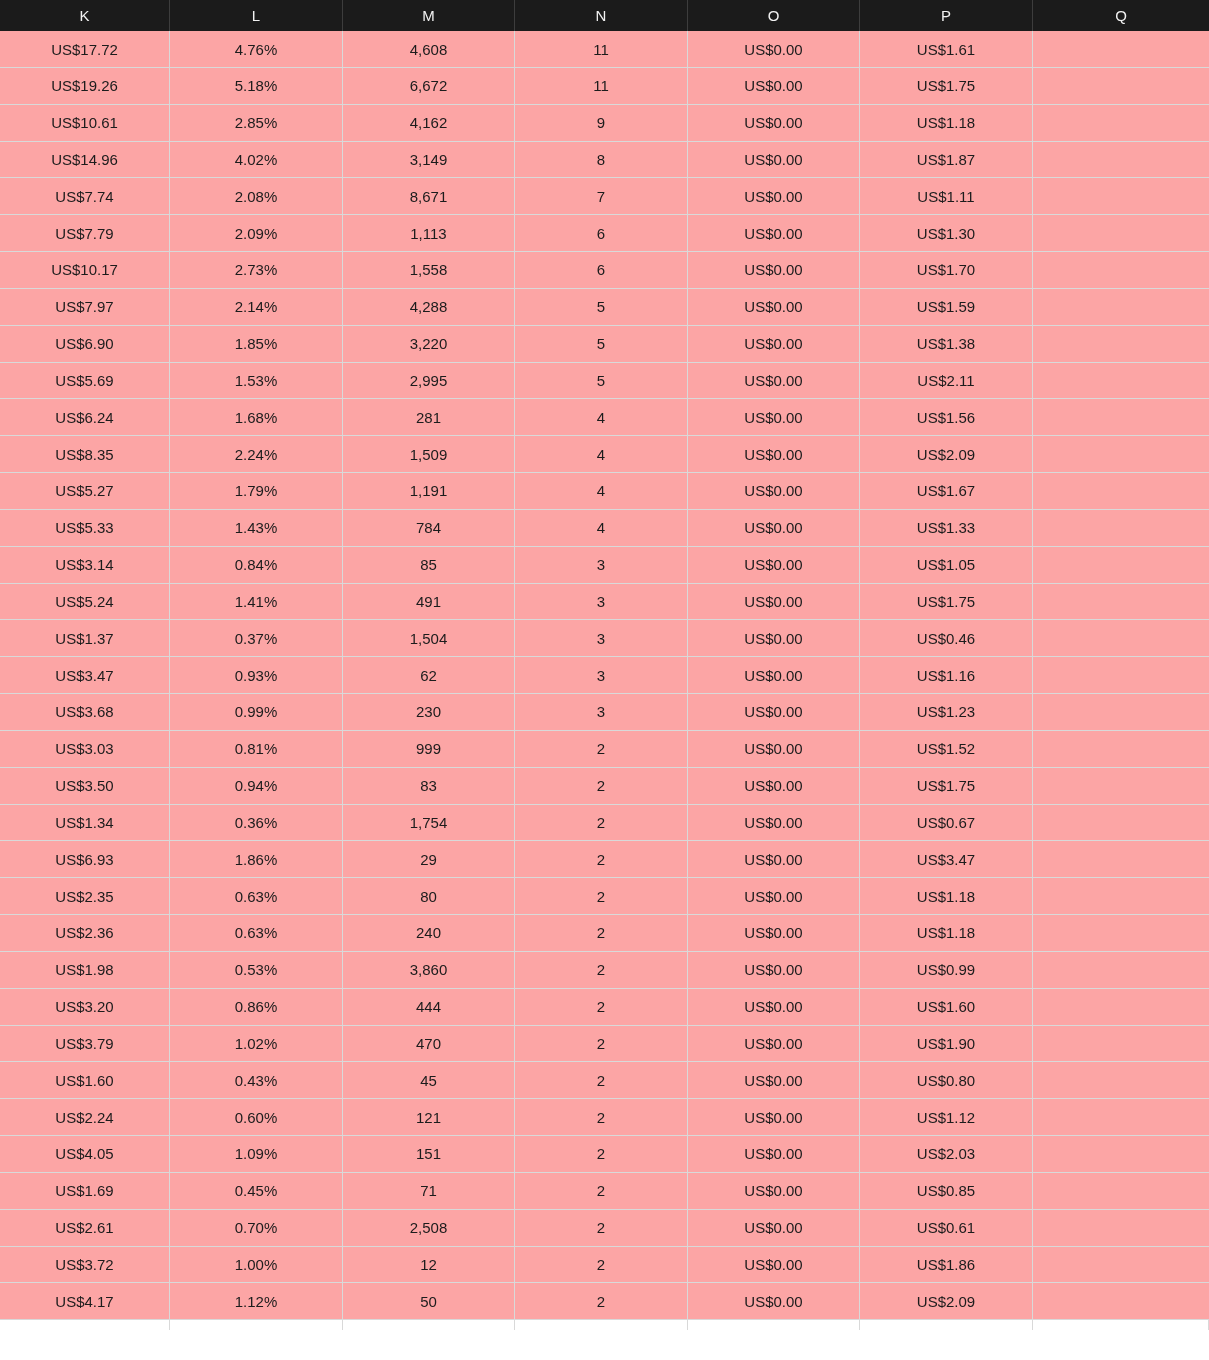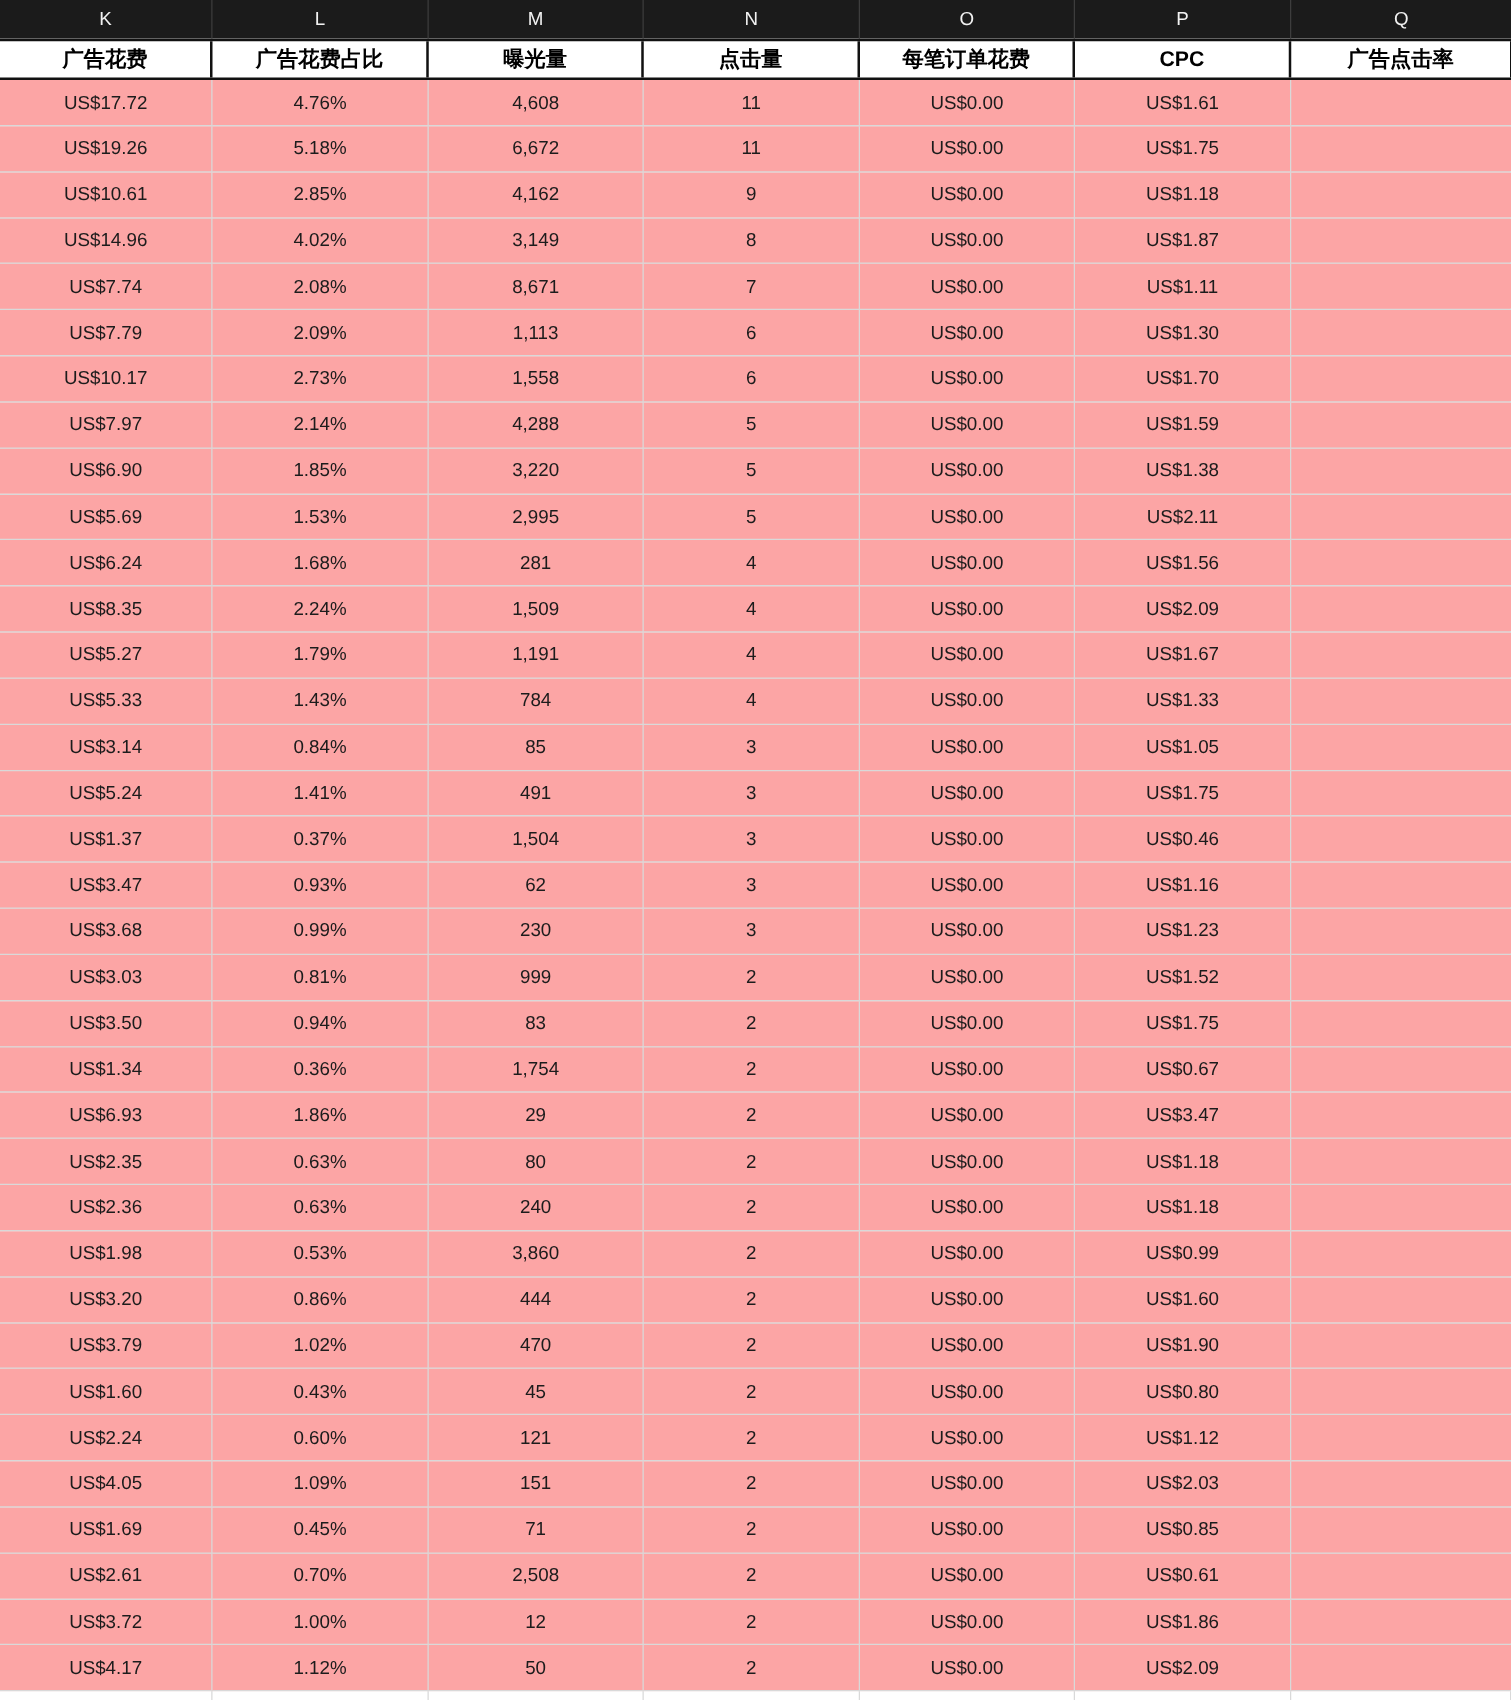--- a/index.html
+++ b/index.html
@@ -62,29 +62,20 @@
 <div class="sheet">
   <div class="row letters-row">
       <div class="cell">K</div>
       <div class="cell">L</div>
       <div class="cell">M</div>
       <div class="cell">N</div>
       <div class="cell">O</div>
       <div class="cell">P</div>
       <div class="cell">Q</div>
     </div>
-  <div class="row headers-row">
-      <div class="cell">广告花费</div>
-      <div class="cell">广告花费占比</div>
-      <div class="cell">曝光量</div>
-      <div class="cell">点击量</div>
-      <div class="cell">每笔订单花费</div>
-      <div class="cell">CPC</div>
-      <div class="cell">广告点击率</div>
-    </div>
   <div id="table-body">
       <div class="row data-row">
         <div class="cell">US$17.72</div>
         <div class="cell">4.76%</div>
         <div class="cell">4,608</div>
         <div class="cell">11</div>
         <div class="cell">US$0.00</div>
         <div class="cell">US$1.61</div>
         <div class="cell">0.24%</div>
       </div>

